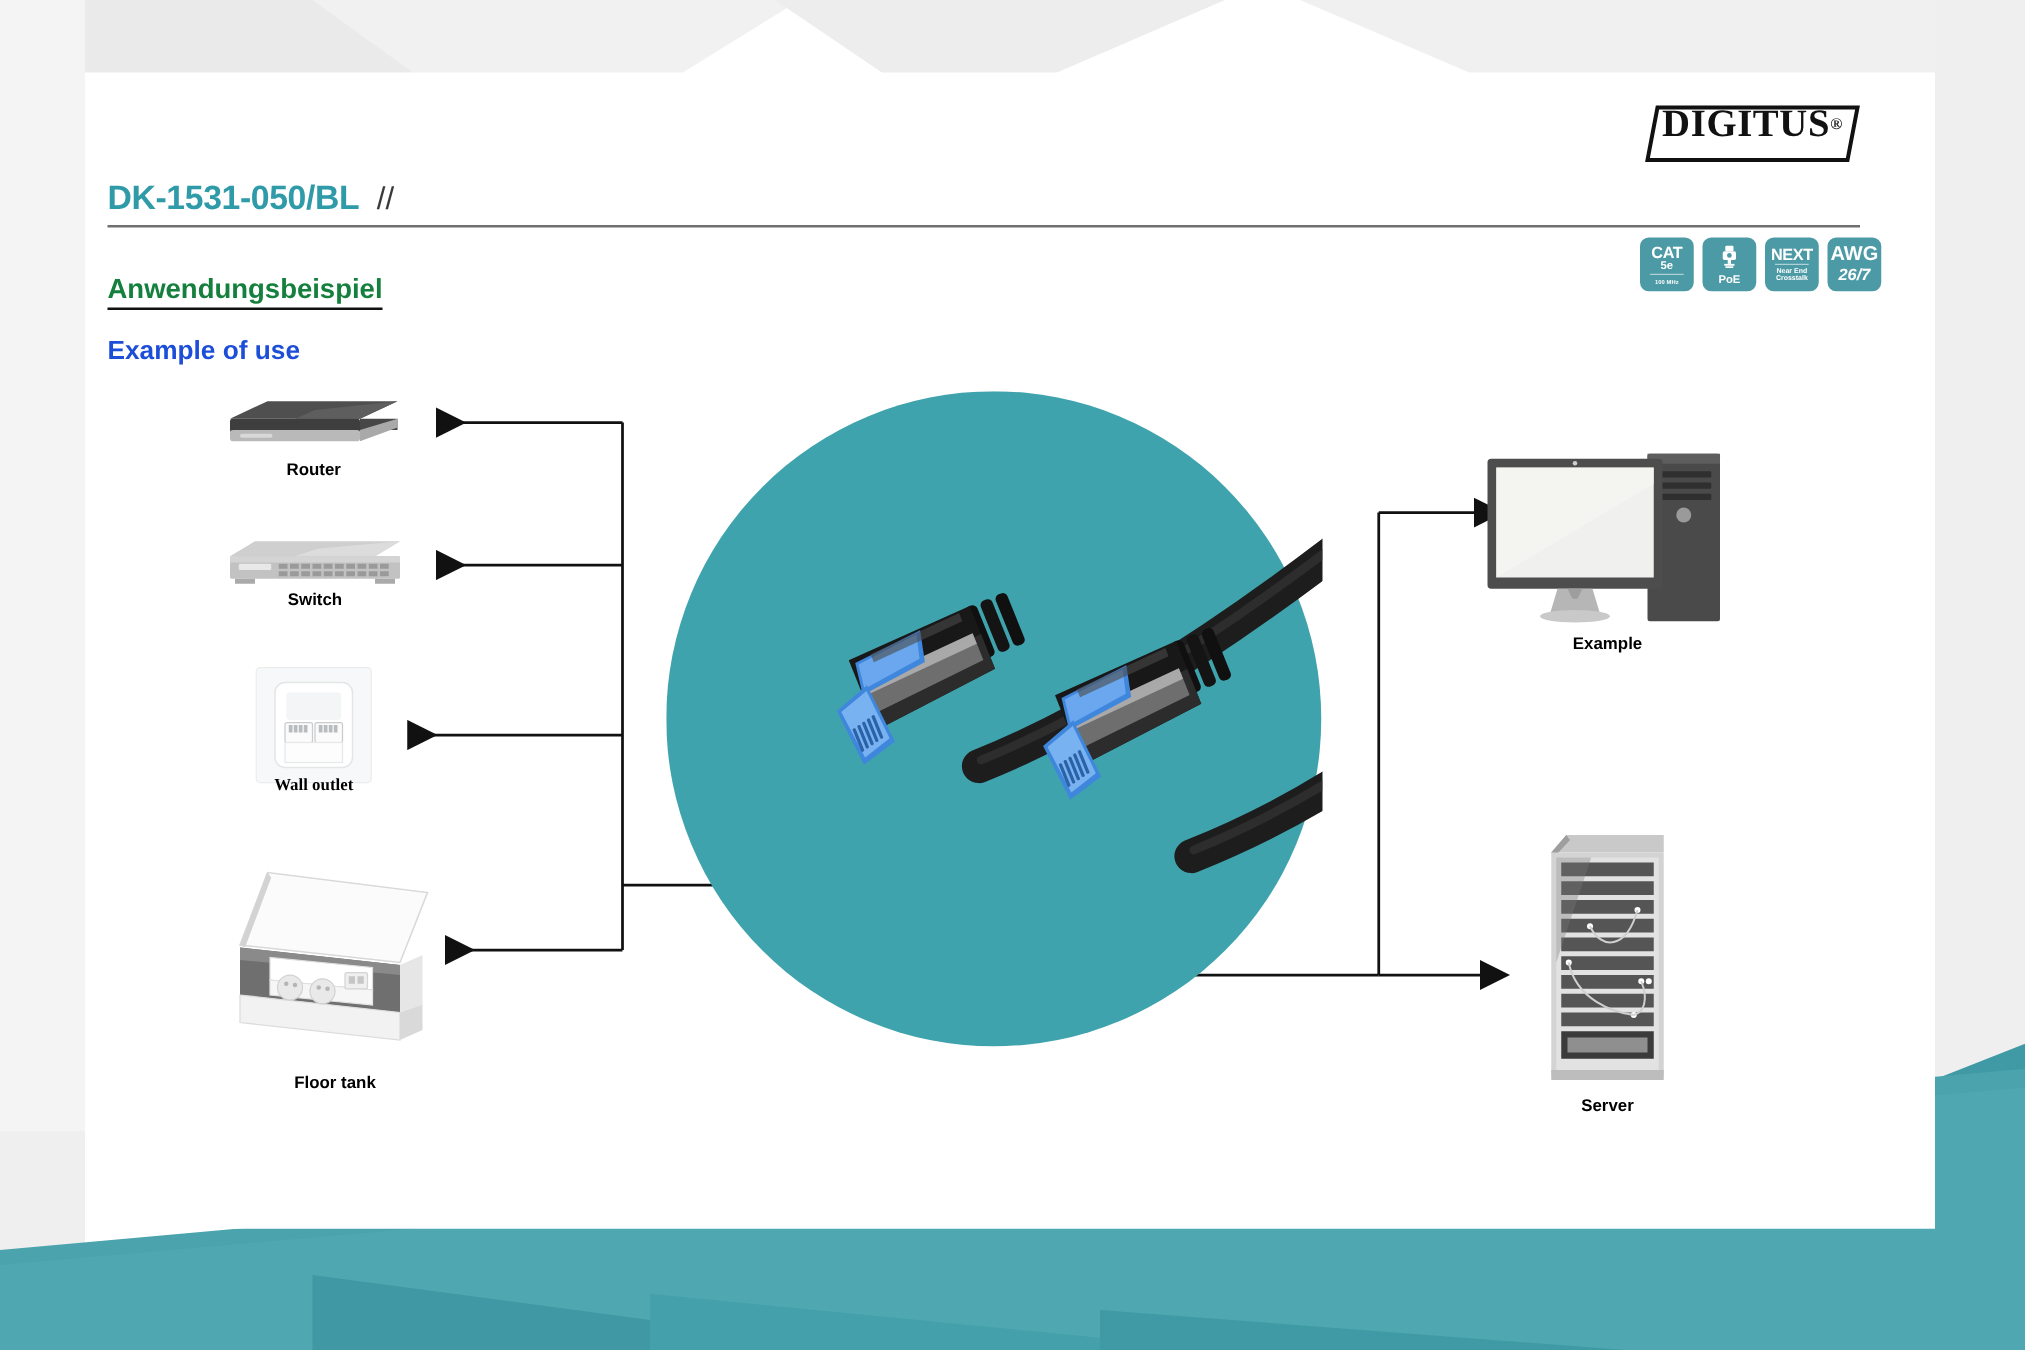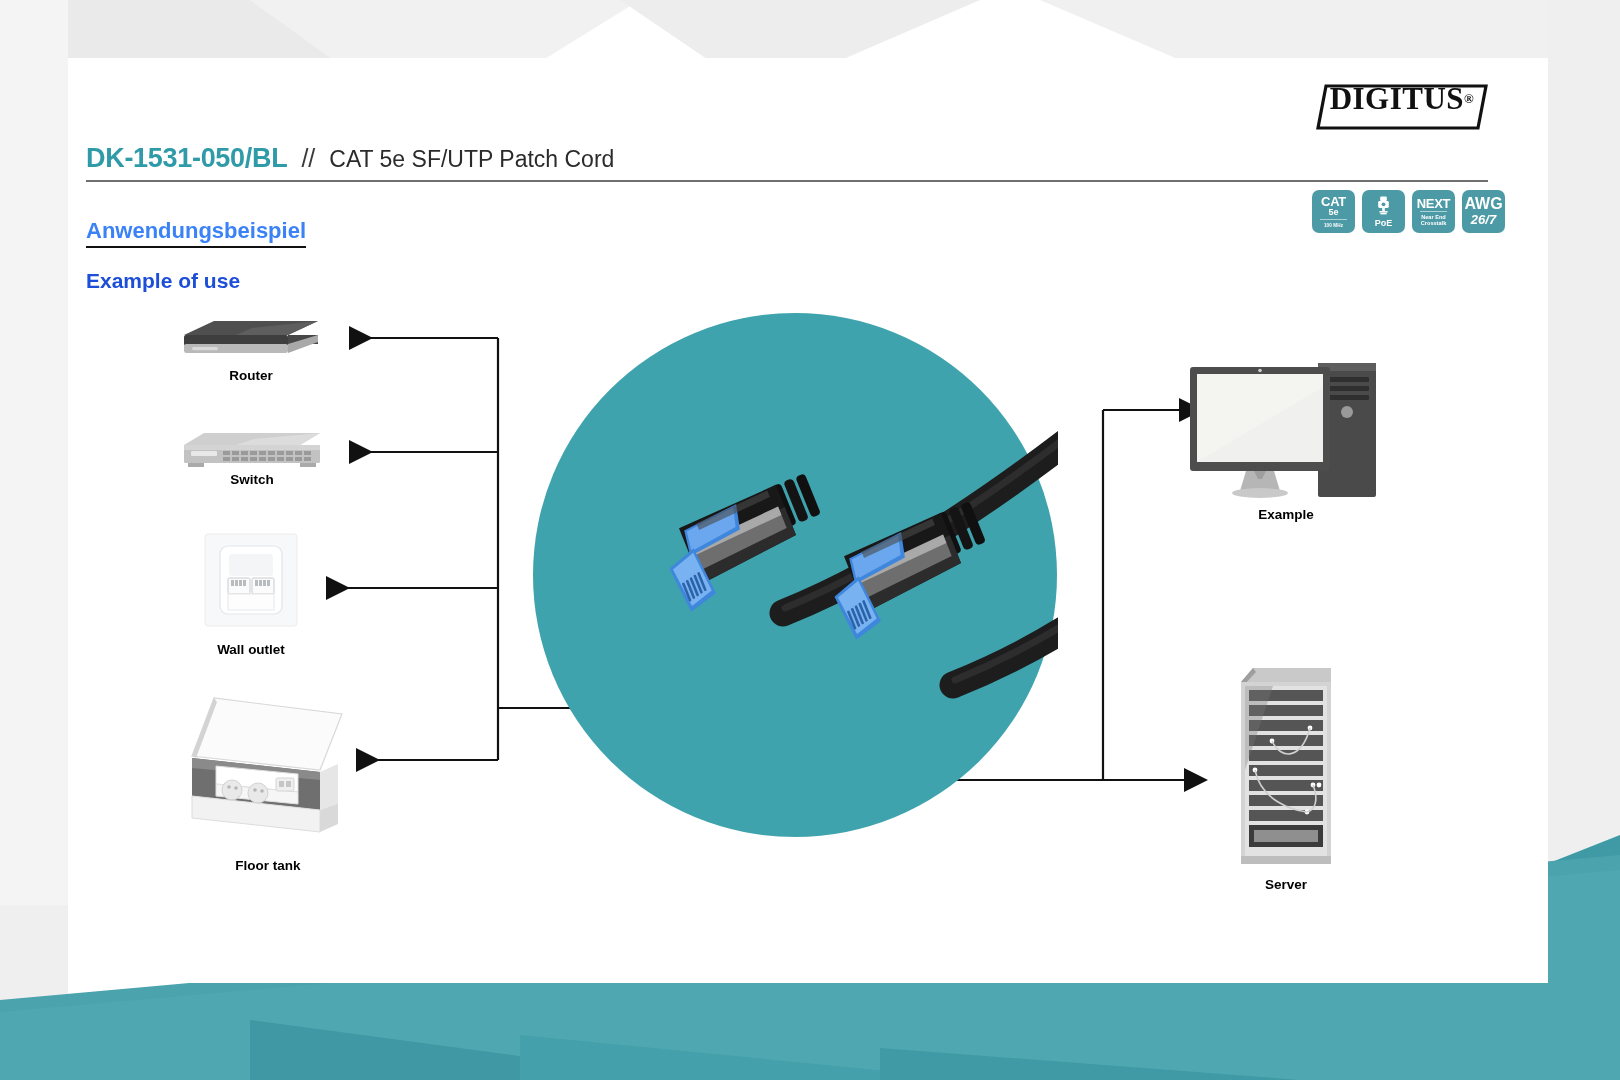--- a/index.html
+++ b/index.html
@@ -47,21 +47,21 @@
   .badge .b1{font-size:13px;font-weight:bold;line-height:1.0;letter-spacing:-0.3px;}
   .badge .b2{font-size:9px;font-weight:bold;line-height:1.05;}
   .badge .b3{font-size:4.6px;font-weight:bold;line-height:1.1;margin-top:1px;letter-spacing:0.1px;}
   .badge .bsmall{font-size:5.6px;font-weight:bold;line-height:1.12;text-align:center;}
   .badge .bawg1{font-size:16px;font-weight:bold;line-height:1.05;}
   .badge .bawg2{font-size:13px;font-weight:bold;line-height:1.05;font-style:italic;}
   .badge .divider{width:27px;height:1px;background:rgba(255,255,255,.55);margin:1.5px 0;}
   .badge .poe-lbl{font-size:9px;font-weight:bold;line-height:1;margin-top:2px;}
 
   
-  .sec-de{position:absolute;left:86px;top:218px;font-size:22px;font-weight:bold;color:#3b82f6;
+  .sec-de{position:absolute;left:86px;top:218px;font-size:22px;font-weight:bold;color:#15803d;
     border-bottom:2px solid #111;padding-bottom:2px;z-index:8;text-align:center;}
   .sec-en{position:absolute;left:86px;top:249px;font-size:21px;font-weight:bold;color:#1d4ed8;z-index:8;margin-top:20px;}
 
   
   .diagram{position:absolute;left:68px;top:280px;width:1480px;height:640px;z-index:8;}
   .dev-label{
     position:absolute;font-size:13.5px;font-weight:bold;color:#000000;text-align:center;
     white-space:nowrap;
   }
   .dev{position:absolute;}
@@ -107,21 +107,20 @@
     </svg>
     <div class="logo-text">
       <span>DIGITUS</span>
         <span class="logo-reg">®</span>
     </div>
   </div>
 
   <div class="title-row">
     <span class="title-code">DK-1531-050/BL</span>
     <span class="title-sep">//</span>
-    <span class="title-name">CAT 5e SF/UTP Patch Cord</span>
   </div>
   <div class="title-rule"></div>
 
   <div class="badges">
 
     <div class="badge">
       <div class="b1">CAT</div>
       <div class="b2">5e</div>
       <div class="divider"></div>
       <div class="b3">100 MHz</div>
@@ -304,21 +303,21 @@
           <rect x="32" y="48" width="3" height="6"></rect>
         <rect x="36" y="48" width="3" height="6"></rect>
           <rect x="40" y="48" width="3" height="6"></rect>
         <rect x="52" y="48" width="3" height="6"></rect>
           <rect x="56" y="48" width="3" height="6"></rect>
         <rect x="60" y="48" width="3" height="6"></rect>
           <rect x="64" y="48" width="3" height="6"></rect>
       </g>
       <rect x="25" y="62" width="46" height="16" fill="#fdfdfd" stroke="#e6e8ea" stroke-width="1"></rect>
     </svg>
-    <div class="dev-label" style="left:117px;top:362px;width:132px;">Wall outlet</div>
+    <div class="dev-label" style="left:117px;top:340px;width:132px;font-family:Liberation Serif, serif;">Wall outlet</div>
 
     <svg class="dev" style="left:110px;top:412px;" width="180" height="155" viewBox="0 0 180 155">
 
       <path d="M14,64 L36,6 L164,22 L142,78 Z" fill="#fbfbfb" stroke="#d8d8d8" stroke-width="1.2"></path>
       <path d="M14,64 L36,6 L39,10 L18,66 Z" fill="#d3d3d3"></path>
 
       <path d="M14,66 L142,80 L142,118 L14,104 Z" fill="#6f6f6f"></path>
       <path d="M14,66 L142,80 L142,88 L14,76 Z" fill="#8a8a8a"></path>
 
       <path d="M14,104 L142,118 L142,140 L14,126 Z" fill="#f2f2f2" stroke="#dcdcdc" stroke-width="1"></path>

